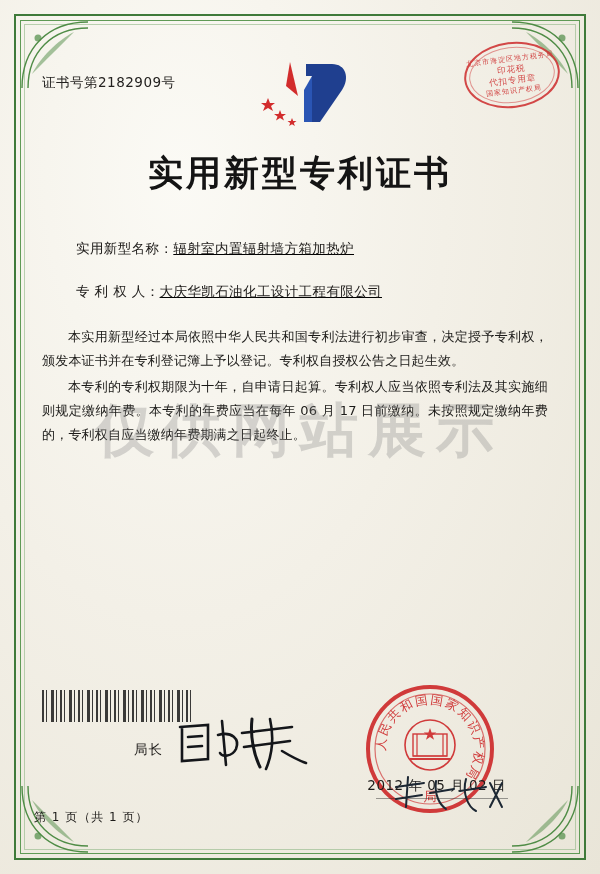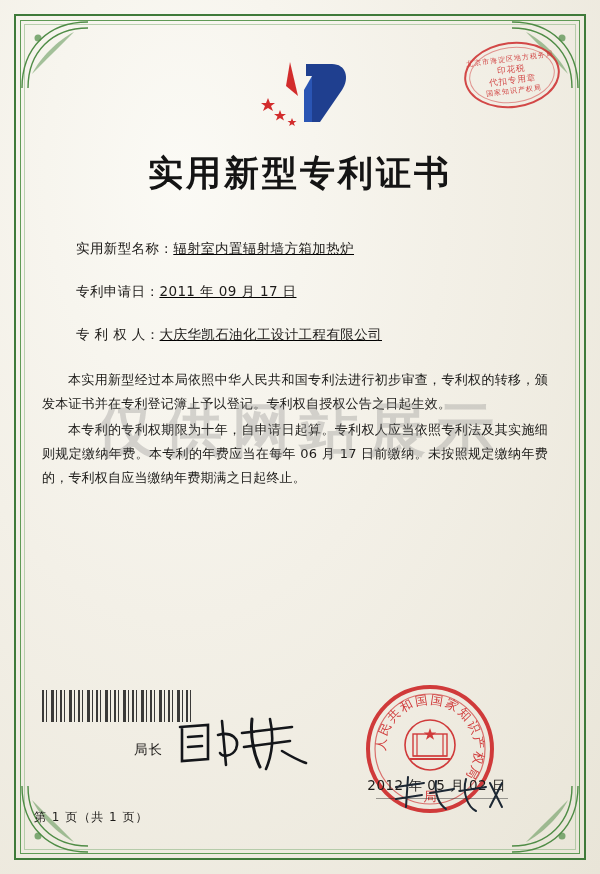--- a/index.html
+++ b/index.html
@@ -192,20 +192,21 @@
     <svg viewBox="0 0 74 74">
         <path d="M4 70 C4 30 30 4 70 4 M10 70 C10 34 34 10 70 10" fill="none" stroke="currentColor" stroke-width="1.4"></path>
         <path d="M14 56 C22 40 40 22 56 14 C44 26 26 44 14 56Z" fill="currentColor" opacity=".5"></path>
         <circle cx="20" cy="20" r="3.5" fill="currentColor" opacity=".7"></circle>
       </svg>
   </div>
 
   <div class="content">
 
     <div class="topbar">
+      <div class="cert-no">证书号第2182909号</div>
 
       <div class="logo">
         <svg viewBox="0 0 108 78">
           <path d="M60 8 L86 8 C100 8 104 22 96 34 L74 66 L66 66 L66 20 L60 20 Z" fill="#1f3f8f"></path>
           <path d="M66 20 L66 66 L58 66 L58 34 Z" fill="#2a55b4"></path>
           <path d="M44 6 L52 40 L40 30 Z" fill="#d22c2c"></path>
           <path d="M30 70 L70 70 L62 62 L34 62 Z" fill="#1f3f8f" opacity=".0"></path>
           <polygon points="22,42 24,47 29,47 25,50 27,55 22,52 17,55 19,50 15,47 20,47" fill="#d22c2c"></polygon>
           <polygon points="34,54 35.5,58 40,58 36.5,60.5 38,64.5 34,62 30,64.5 31.5,60.5 28,58 32.5,58" fill="#d22c2c"></polygon>
           <polygon points="46,62 47.2,65 50.5,65 47.8,67 48.9,70 46,68.2 43.1,70 44.2,67 41.5,65 44.8,65" fill="#d22c2c"></polygon>
@@ -221,29 +222,26 @@
       </div>
     </div>
 
     <h1 class="title">实用新型专利证书</h1>
 
     <div class="fields">
       <div class="field">
         <span class="lab">实用新型名称：</span><span class="val">辐射室内置辐射墙方箱加热炉</span>
       </div>
       <div class="field">
-        <span class="lab">专利申请日：</span><span class="val">2011 年 09 月 17 日</span>
-      </div>
-      <div class="field">
         <span class="lab">专 利 权 人：</span><span class="val">大庆华凯石油化工设计工程有限公司</span>
       </div>
     </div>
 
     <div class="para-wrap">
-      <p class="para">本实用新型经过本局依照中华人民共和国专利法进行初步审查，专利权的转移，颁发本证书并在专利登记簿上予以登记。专利权自授权公告之日起生效。</p>
+      <p class="para">本实用新型经过本局依照中华人民共和国专利法进行初步审查，决定授予专利权，颁发本证书并在专利登记簿上予以登记。专利权自授权公告之日起生效。</p>
       <p class="para">本专利的专利权期限为十年，自申请日起算。专利权人应当依照专利法及其实施细则规定缴纳年费。本专利的年费应当在每年 06 月 17 日前缴纳。未按照规定缴纳年费的，专利权自应当缴纳年费期满之日起终止。</p>
     </div>
 
     <div class="barcode"></div>
 
     <div class="sign-row">
       <div class="director-label">局长</div>
 
       <div class="signature">
         <svg viewBox="0 0 138 64">

